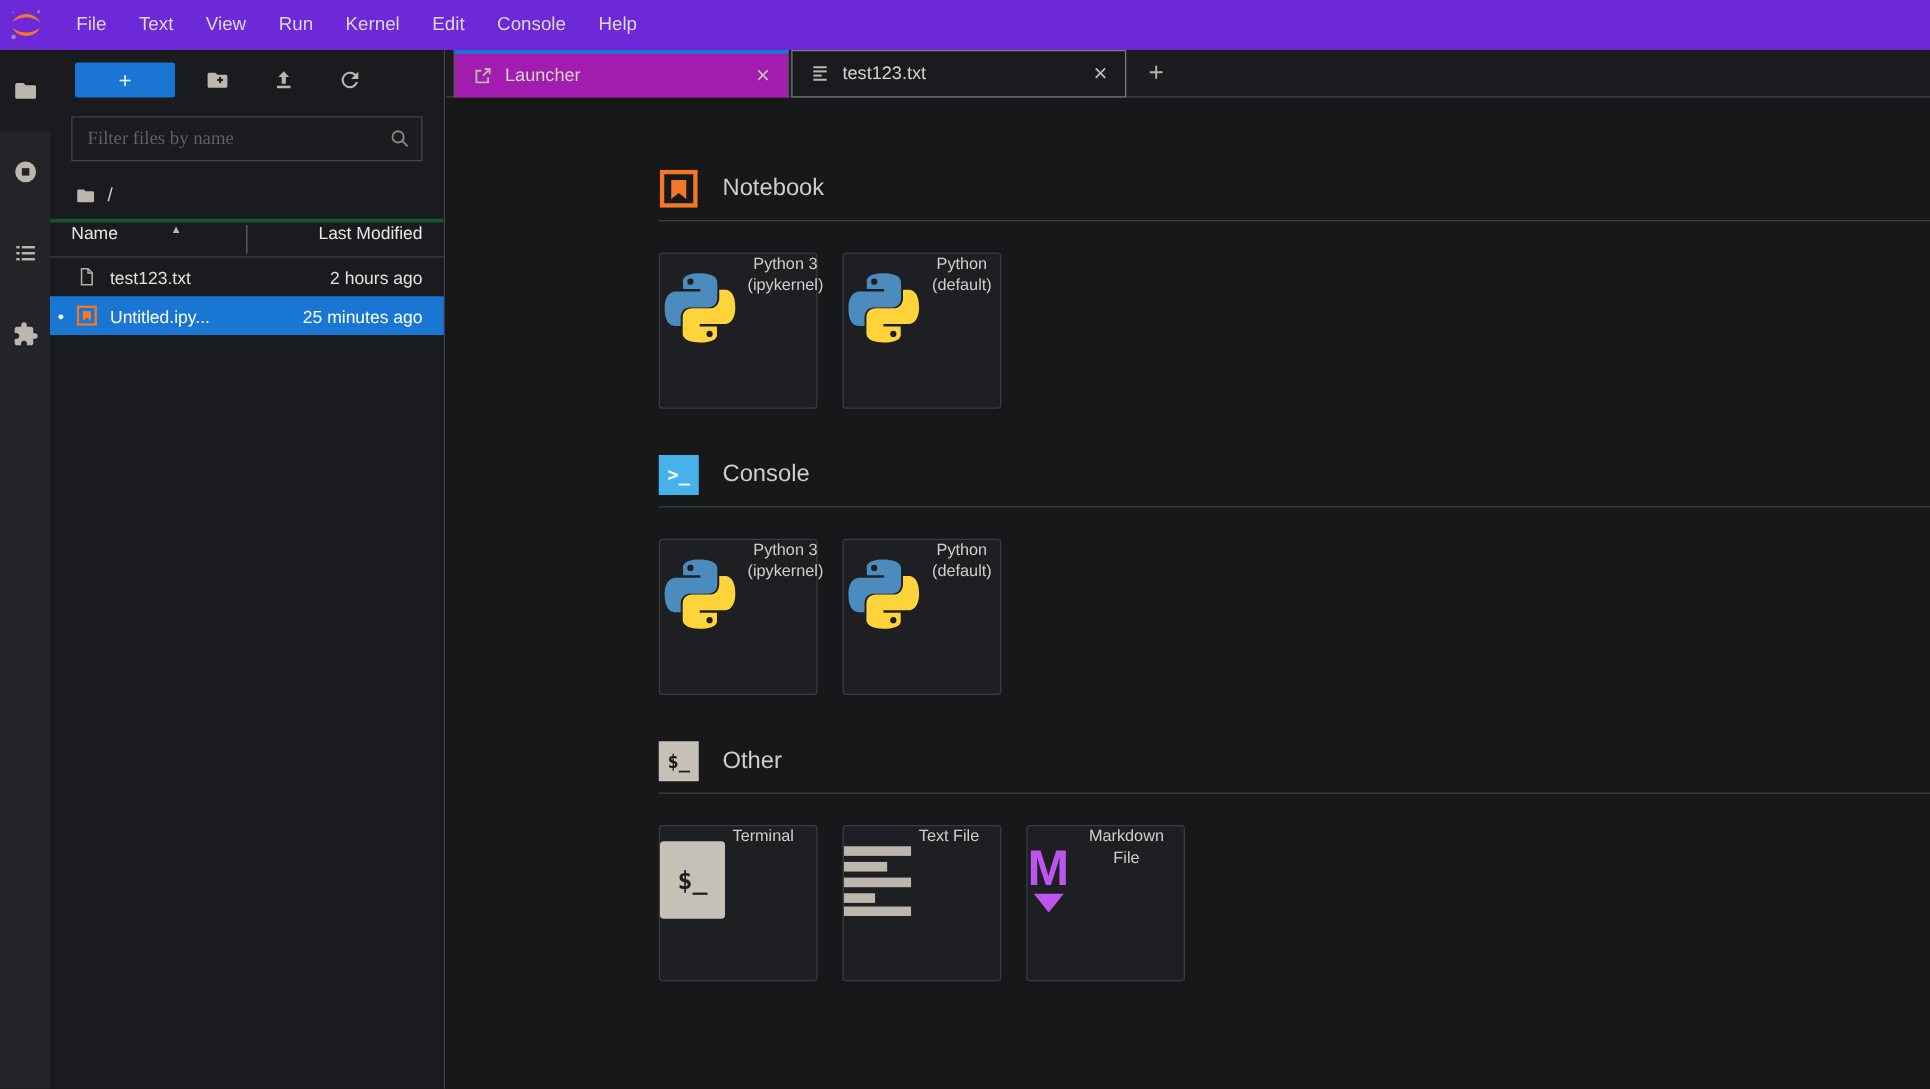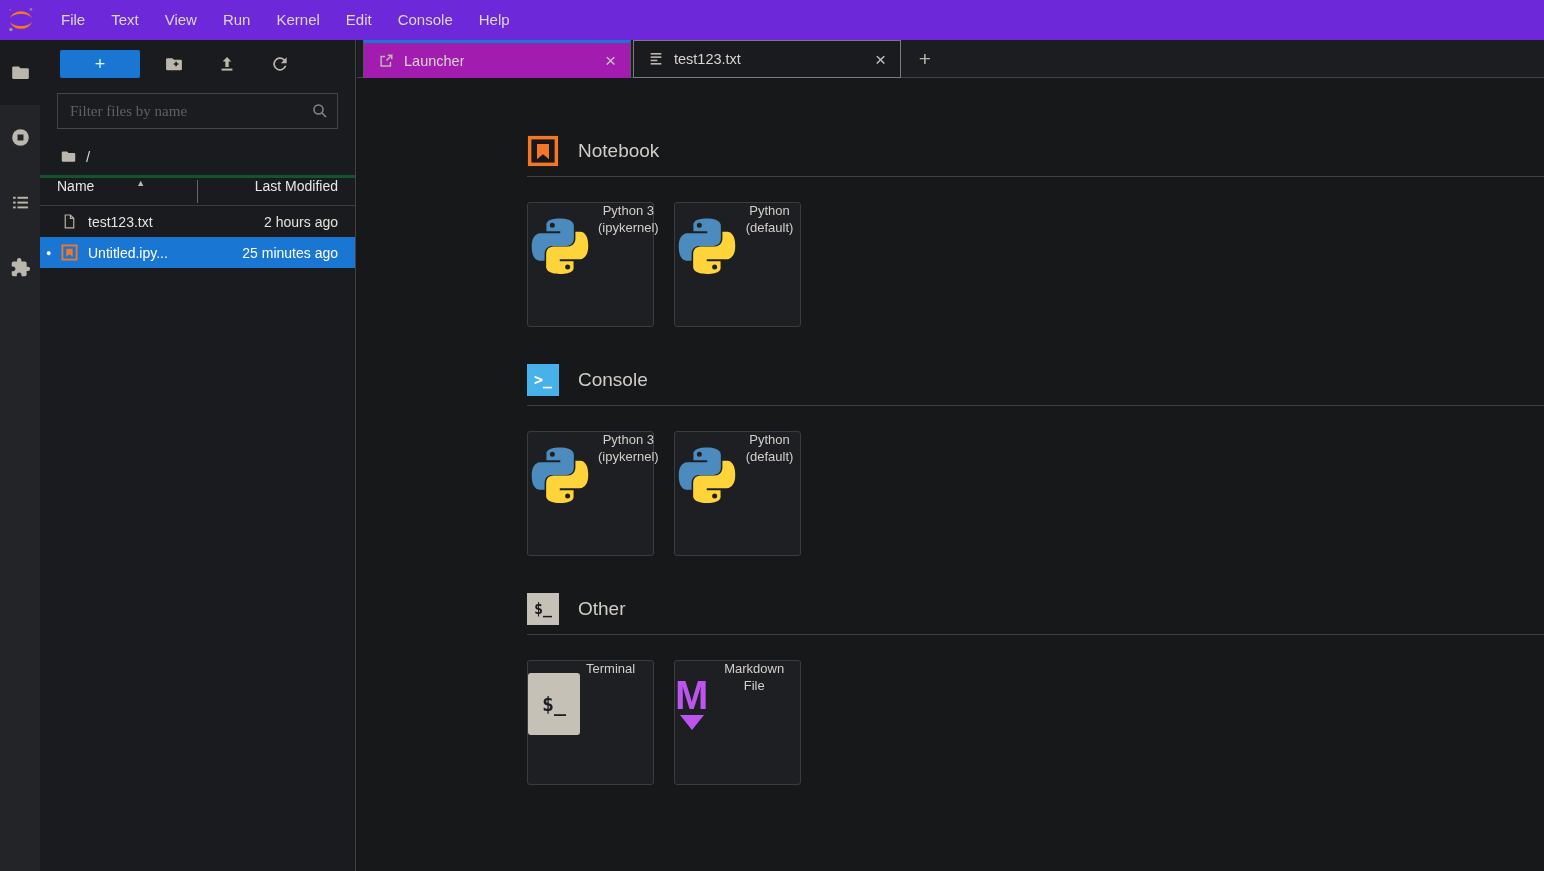--- a/index.html
+++ b/index.html
@@ -312,20 +312,32 @@
 
         <div class="card">
           <div class="card-icon">
             <div class="term-icon">
                 <span>$_</span>
               </div>
           </div>
           <div class="card-label">Terminal</div>
         </div>
 
+        <div class="card">
+          <div class="card-icon">
+            <svg width="54" height="58" viewBox="0 0 56 60">
+              <rect x="0" y="2" width="56" height="8" fill="#bcb7ad"></rect>
+              <rect x="0" y="15" width="36" height="8" fill="#bcb7ad"></rect>
+              <rect x="0" y="28" width="56" height="8" fill="#bcb7ad"></rect>
+              <rect x="0" y="41" width="26" height="8" fill="#bcb7ad"></rect>
+              <rect x="0" y="52" width="56" height="8" fill="#bcb7ad"></rect>
+            </svg>
+          </div>
+          <div class="card-label">Text File</div>
+        </div>
 
         <div class="card">
           <div class="card-icon">
             <div class="md-icon">
               <span class="md-m">M</span>
               <span class="md-arrow"></span>
             </div>
           </div>
           <div class="card-label">Markdown File</div>
         </div>

